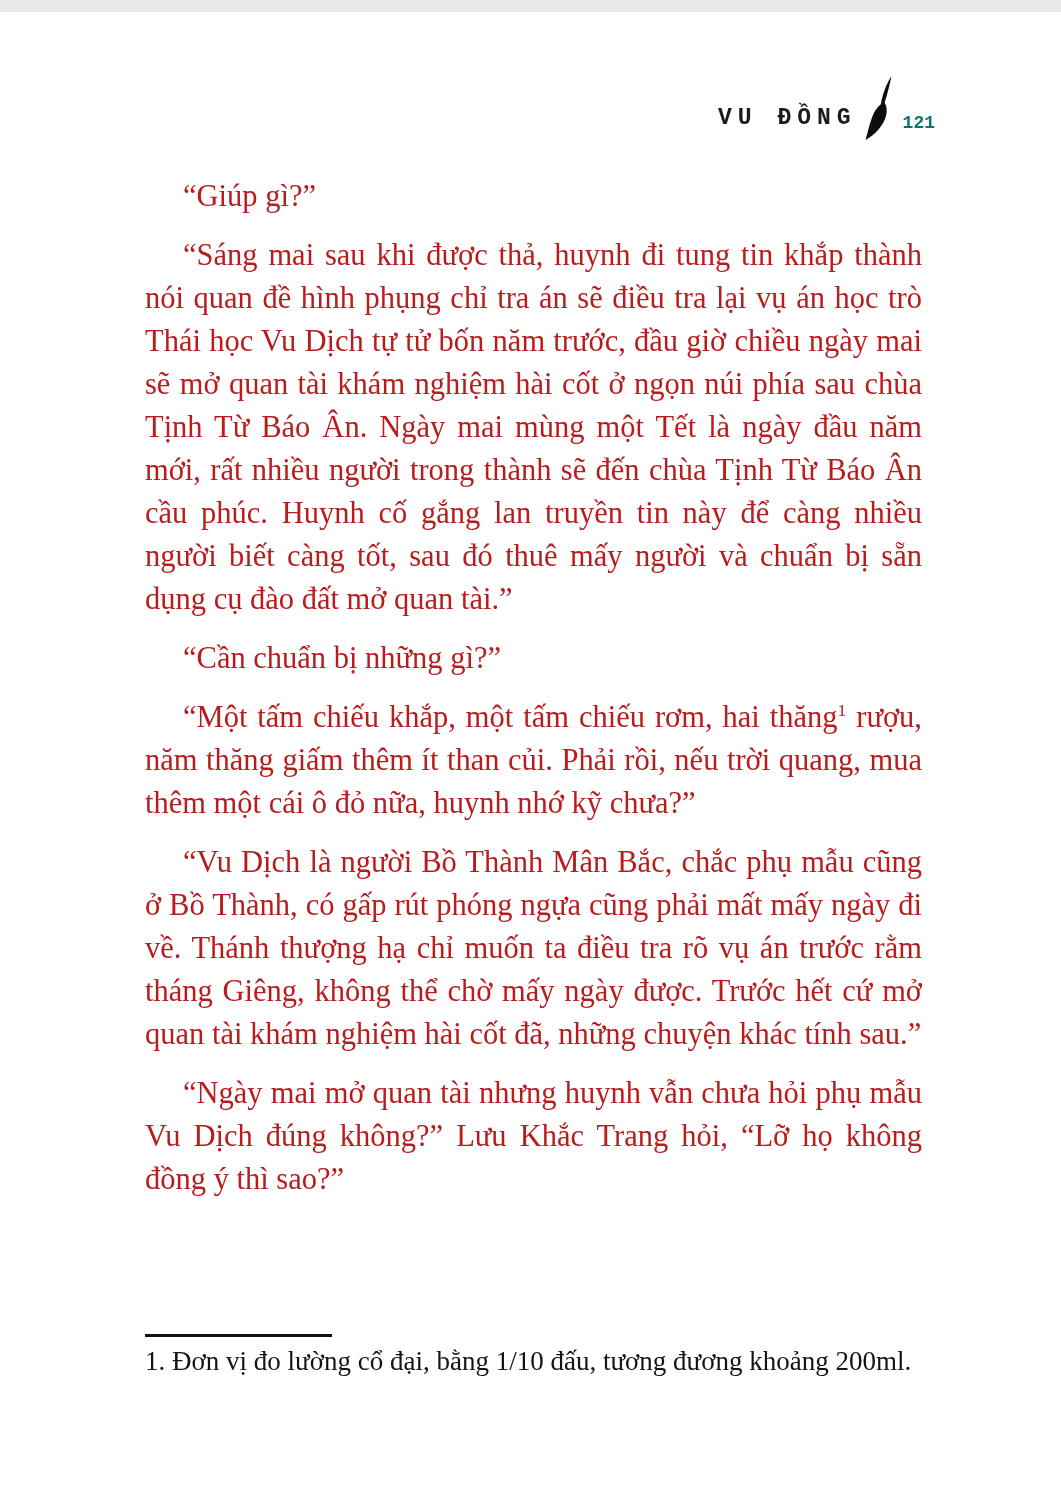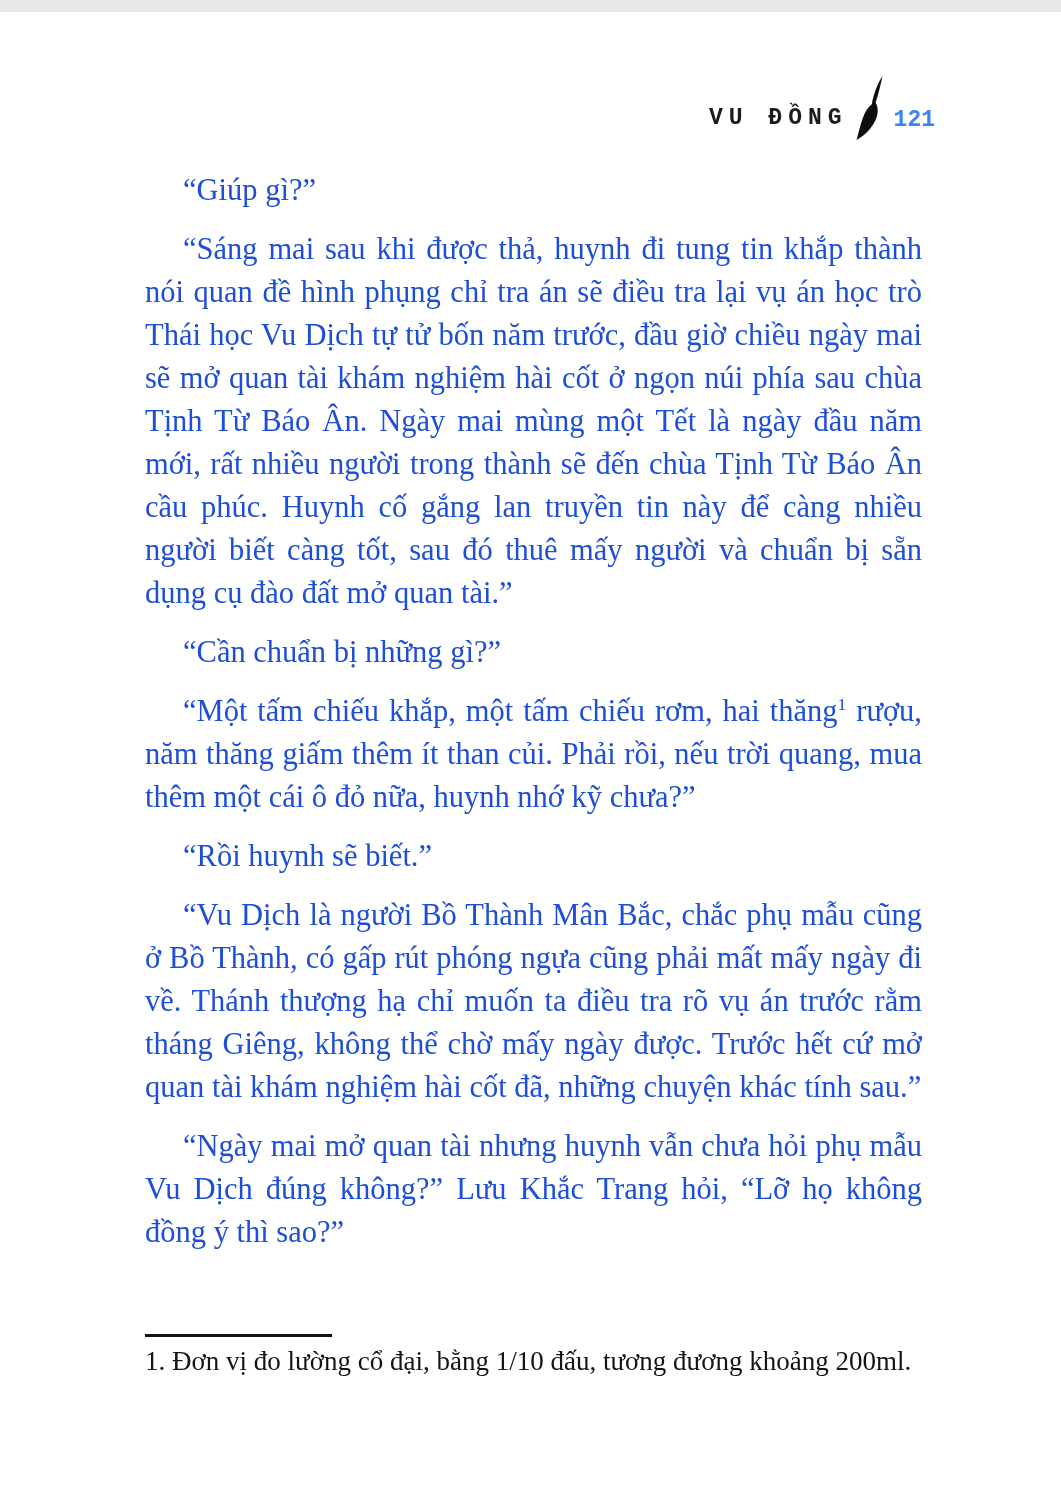--- a/index.html
+++ b/index.html
@@ -39,36 +39,36 @@
   .brush-icon-wrap {
     width: 32px;
     height: 64px;
     display: inline-block;
     position: relative;
     top: 4px;
   }
   .brush-icon-wrap svg { display: block; width: 100%; height: 100%; }
   .page-number {
     font-family: "Liberation Mono", "DejaVu Sans Mono", monospace;
-    font-size: 23px;
+    font-size: 18px;
     font-weight: bold;
-    color: #3b82f6;
+    color: #0f766e;
     padding-bottom: 3px;
   }
 
   
   .body-text {
     position: absolute;
     left: 145px;
-    top: 157px;
+    top: 163px;
     width: 777px;
     font-size: 30.5px;
     line-height: 43px;
     text-align: justify;
-    color: #1d4ed8;
+    color: #b91c1c;
   }
   .body-text p {
     margin: 0 0 16px 0;
     text-indent: 38px;
   }
   .body-text sup {
     font-size: 0.58em;
     line-height: 0;
     vertical-align: super;
   }
@@ -111,21 +111,20 @@
       </svg>
     </span>
     <span class="page-number">121</span>
   </header>
 
   <main class="body-text">
     <p>“Giúp gì?”</p>
     <p>“Sáng mai sau khi được thả, huynh đi tung tin khắp thành nói quan đề hình phụng chỉ tra án sẽ điều tra lại vụ án học trò Thái học Vu Dịch tự tử bốn năm trước, đầu giờ chiều ngày mai sẽ mở quan tài khám nghiệm hài cốt ở ngọn núi phía sau chùa Tịnh Từ Báo Ân. Ngày mai mùng một Tết là ngày đầu năm mới, rất nhiều người trong thành sẽ đến chùa Tịnh Từ Báo Ân cầu phúc. Huynh cố gắng lan truyền tin này để càng nhiều người biết càng tốt, sau đó thuê mấy người và chuẩn bị sẵn dụng cụ đào đất mở quan tài.”</p>
     <p>“Cần chuẩn bị những gì?”</p>
     <p><span>“Một tấm chiếu khắp, một tấm chiếu rơm, hai thăng</span><sup>1</sup><span> rượu, năm thăng giấm thêm ít than củi. Phải rồi, nếu trời quang, mua thêm một cái ô đỏ nữa, huynh nhớ kỹ chưa?”</span></p>
-    <p>“Rồi huynh sẽ biết.”</p>
     <p>“Vu Dịch là người Bồ Thành Mân Bắc, chắc phụ mẫu cũng ở Bồ Thành, có gấp rút phóng ngựa cũng phải mất mấy ngày đi về. Thánh thượng hạ chỉ muốn ta điều tra rõ vụ án trước rằm tháng Giêng, không thể chờ mấy ngày được. Trước hết cứ mở quan tài khám nghiệm hài cốt đã, những chuyện khác tính sau.”</p>
     <p>“Ngày mai mở quan tài nhưng huynh vẫn chưa hỏi phụ mẫu Vu Dịch đúng không?” Lưu Khắc Trang hỏi, “Lỡ họ không đồng ý thì sao?”</p>
   </main>
 
   <footer class="footnote-area">
     <div class="footnote-rule"></div>
     <p class="footnote-line"><span>1.</span>
       <span>Đơn vị đo lường cổ đại, bằng 1/10 đấu, tương đương khoảng 200ml.</span></p>
   </footer>
 

